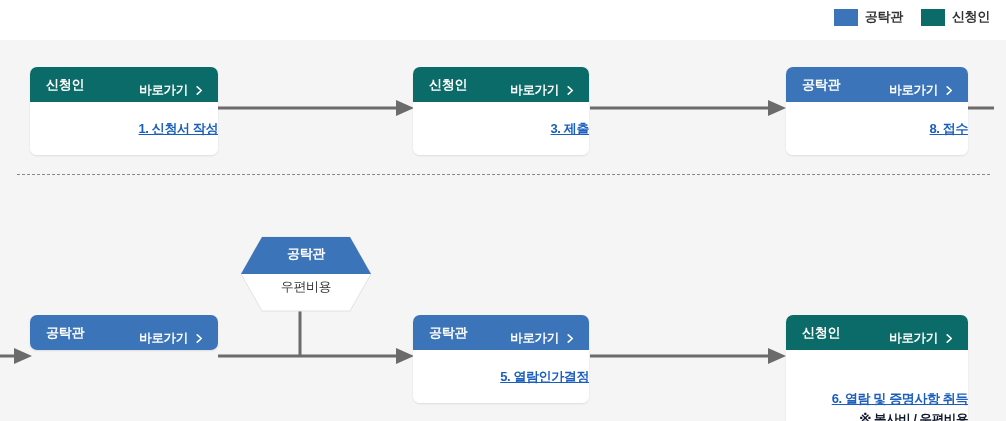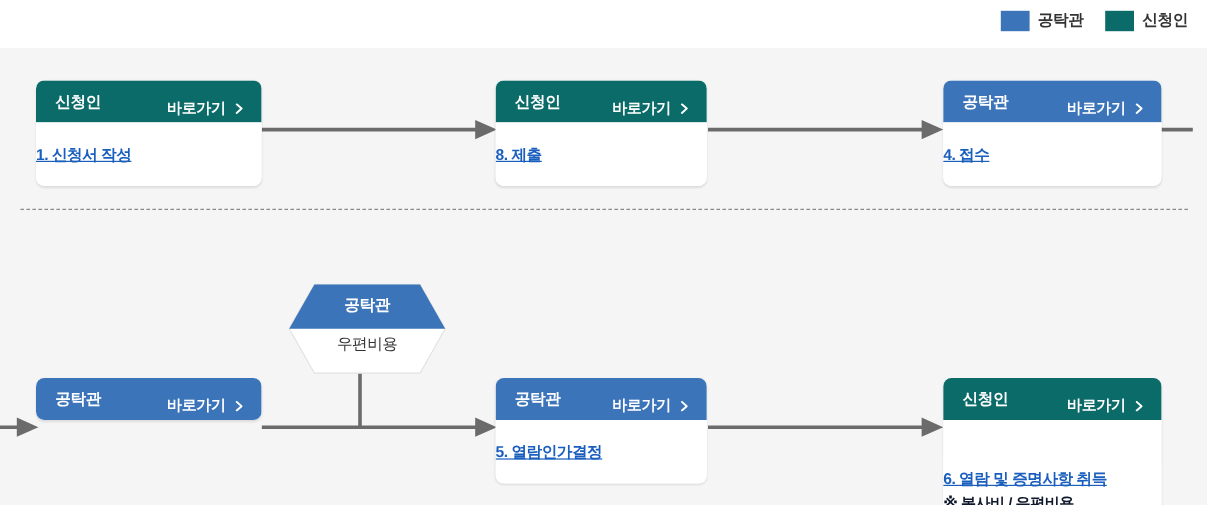--- a/index.html
+++ b/index.html
@@ -106,21 +106,21 @@
   }
   .chev {
     display: block;
     width: 9px;
     height: 9px;
   }
   .card-body {
     height: 53px;
     display: flex;
     flex-direction: column;
-    align-items: flex-start;
+    align-items: flex-end;
     justify-content: center;
     gap: 2px;
     background: #ffffff;
   }
   .card-body.two-line { gap: 3px; margin-top: 32px; }
   .card-text {
     font-size: 13px;
     font-weight: bold;
     color: #1b5fbe;
     text-decoration: underline;
@@ -267,36 +267,36 @@
       <div class="card-head teal">
         <span class="card-role">신청인</span>
         <span class="card-link">
           <span class="card-link-text">바로가기</span>
           <svg class="chev" viewBox="0 0 10 10">
             <polyline points="2.5,1 7,5 2.5,9" fill="none" stroke="#ffffff" stroke-width="1.8" stroke-linecap="round" stroke-linejoin="round"></polyline>
           </svg>
         </span>
       </div>
       <div class="card-body">
-        <span class="card-text">8. 제출</span>
+        <span class="card-text">3. 제출</span>
       </div>
     </div>
 
     <div class="card" style="left:786px; top:27px; width:182px;">
       <div class="card-head blue">
         <span class="card-role">공탁관</span>
         <span class="card-link">
           <span class="card-link-text">바로가기</span>
           <svg class="chev" viewBox="0 0 10 10">
             <polyline points="2.5,1 7,5 2.5,9" fill="none" stroke="#ffffff" stroke-width="1.8" stroke-linecap="round" stroke-linejoin="round"></polyline>
           </svg>
         </span>
       </div>
       <div class="card-body">
-        <span class="card-text">4. 접수</span>
+        <span class="card-text">8. 접수</span>
       </div>
     </div>
 
     <div class="card" style="left:30px; top:275px; width:188px;">
       <div class="card-head blue">
         <span class="card-role">공탁관</span>
         <span class="card-link">
           <span class="card-link-text">바로가기</span>
           <svg class="chev" viewBox="0 0 10 10">
             <polyline points="2.5,1 7,5 2.5,9" fill="none" stroke="#ffffff" stroke-width="1.8" stroke-linecap="round" stroke-linejoin="round"></polyline>

